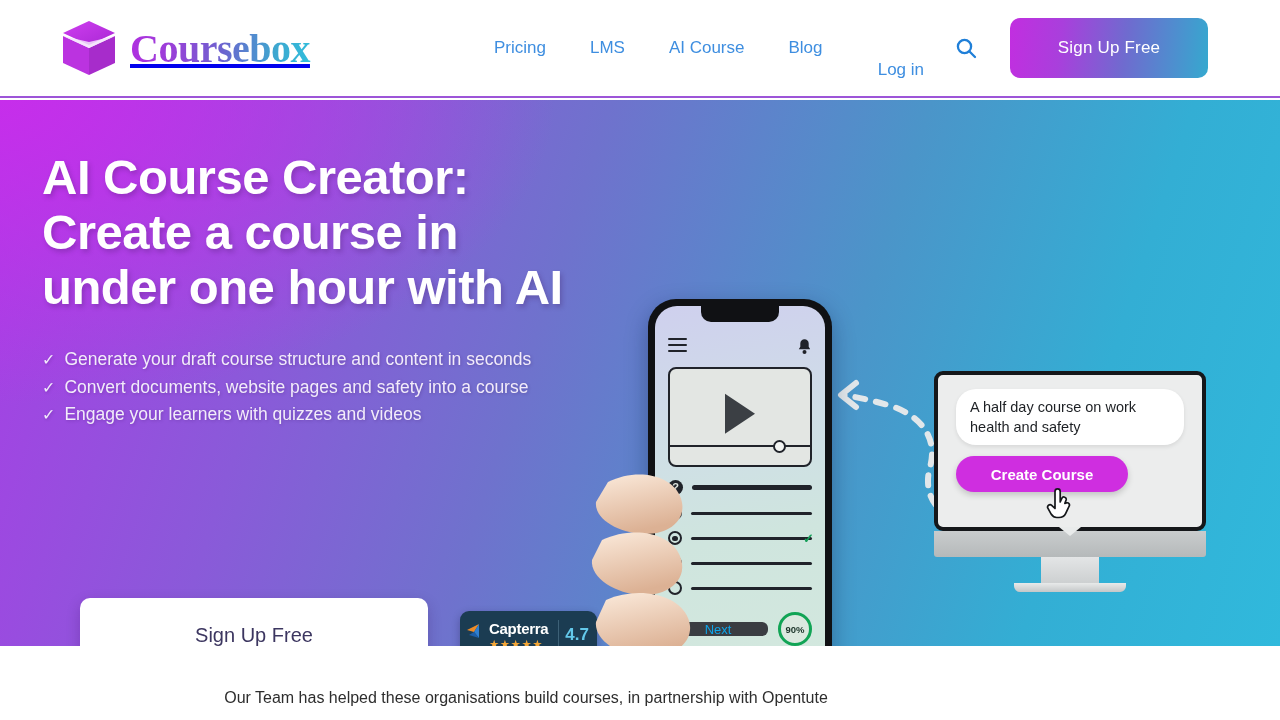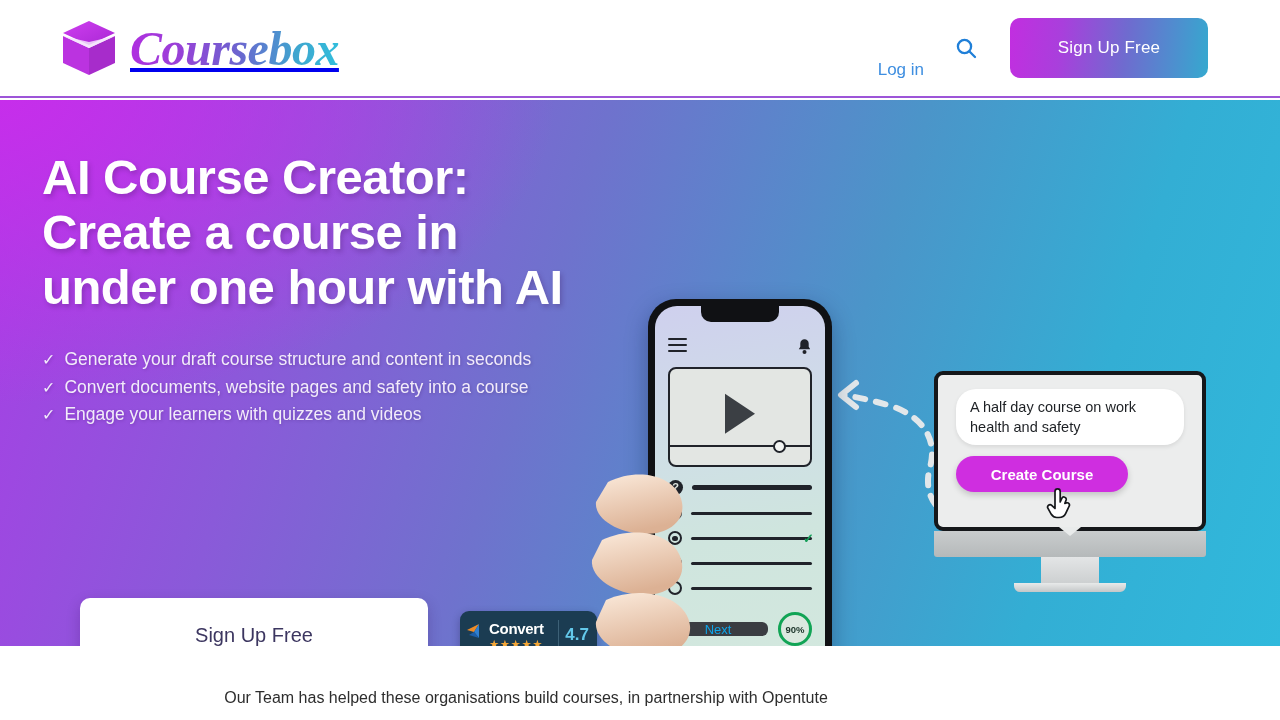--- a/index.html
+++ b/index.html
@@ -15,21 +15,21 @@
     background:#ffffff; display:flex; align-items:center;
     border-bottom:2px solid #9d55d8;
   }
   .logo-wrap {
     display:flex; align-items:center; gap:10px;
     margin-left:58px; height:100%;
   }
   .logo-cube { width:62px; height:62px; flex:none; }
   .logo-text {
     font-family:"Liberation Serif", serif;
-    font-style:italic; font-weight:700; font-size:48px;
+    font-weight:700; font-size:40px;
     letter-spacing:-0.5px;
     background:linear-gradient(92deg,#b02fe0 0%,#9a3fd8 22%,#6d63cf 50%,#3fa6cf 78%,#2fc0dd 100%);
     -webkit-background-clip:text; background-clip:text;
     -webkit-text-fill-color:transparent; color:transparent;
     padding-right:4px;
   }
 
   .nav { display:flex; align-items:center; gap:0; margin-left:158px; }
   .nav-link {
     color:#3e8ee0; font-size:17px; text-decoration:none;
@@ -213,20 +213,26 @@
         </linearGradient>
       </defs>
       <path d="M31 4 L57 16 L31 28 L5 16 Z" fill="url(#cg)"></path>
       <path d="M5 19 L31 31 L31 58 L5 46 Z" fill="#bb33e0"></path>
       <path d="M57 19 L31 31 L31 58 L57 46 Z" fill="#a72ccb"></path>
       <path d="M5 19 L31 31 L57 19 L31 25 Z" fill="#f3e2fb" opacity=".85"></path>
     </svg>
     <span class="logo-text">Coursebox</span>
   </a>
 
+  <nav class="nav">
+    <a class="nav-link" href="#">Pricing</a>
+    <a class="nav-link" href="#">LMS</a>
+    <a class="nav-link" href="#">AI Course</a>
+    <a class="nav-link" href="#">Blog</a>
+  </nav>
 
   <div class="nav-right">
     <a class="login-link" href="#">Log in</a>
     <button class="search-btn">
       <svg width="24" height="24" viewBox="0 0 24 24" fill="none" stroke="#1f7fd8" stroke-width="2.3" stroke-linecap="round">
         <circle cx="10.5" cy="10.5" r="6.6"></circle>
           <line x1="15.5" y1="15.5" x2="21" y2="21"></line>
       </svg>
     </button>
     <button class="signup-top">Sign Up Free</button>
@@ -259,21 +265,21 @@
   <div class="cta-row">
     <button class="signup-hero">Sign Up Free</button>
 
     <div class="capterra">
       <svg class="capterra-arrow" viewBox="0 0 22 22">
         <path d="M1 9 L13 3 L8 11 Z" fill="#ef8b26"></path>
         <path d="M13 3 L13 17 L8 11 Z" fill="#2f7fd0"></path>
         <path d="M8 11 L13 17 L3 14 Z" fill="#1d5ea8"></path>
       </svg>
       <div class="cap-mid">
-        <span class="cap-name">Convert</span>
+        <span class="cap-name">Capterra</span>
         <span class="cap-stars">★★★★★</span>
       </div>
       <span class="cap-div"></span>
       <span class="cap-score">4.7</span>
     </div>
   </div>
 
   <svg class="dash-arrow" viewBox="0 0 150 165" fill="none">
     <path d="M148 160 C112 168 96 140 104 112 C112 84 96 60 62 50 C44 45 30 42 18 40" stroke="#e2e7ea" stroke-width="6" stroke-dasharray="10 11" stroke-linecap="round"></path>
     <path d="M30 28 L15 40 L30 52" stroke="#e2e7ea" stroke-width="6" stroke-linecap="round" stroke-linejoin="round" fill="none"></path>

